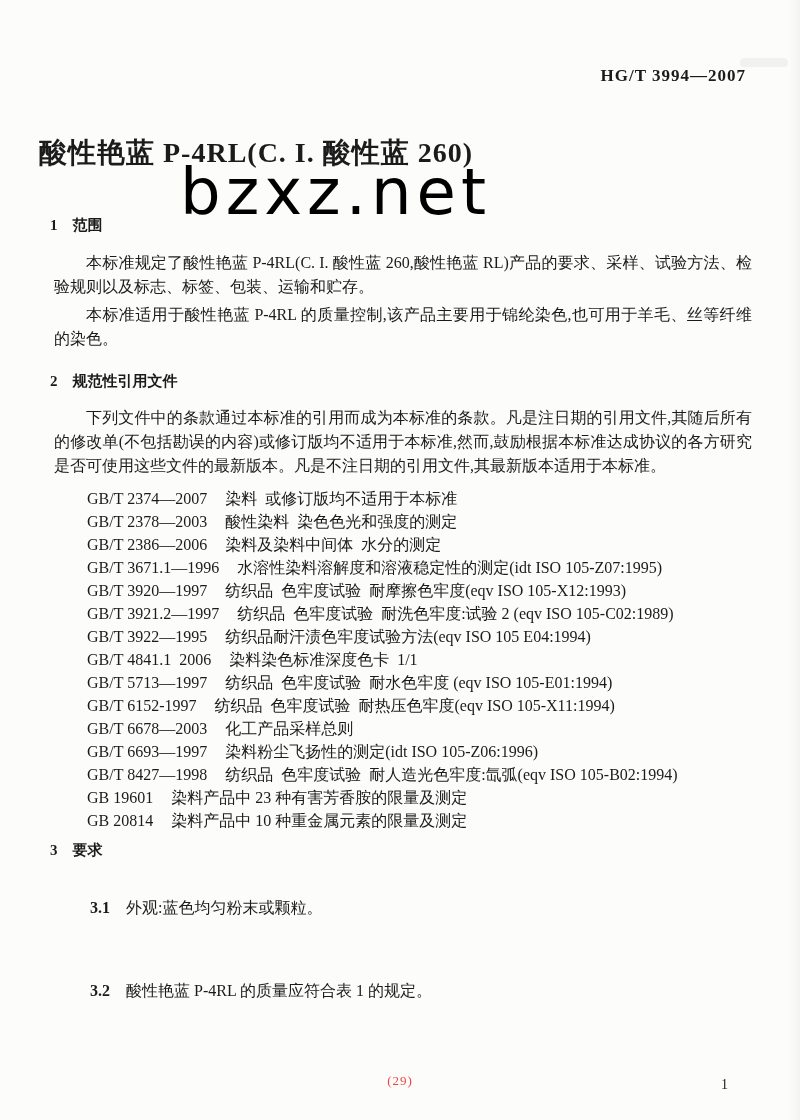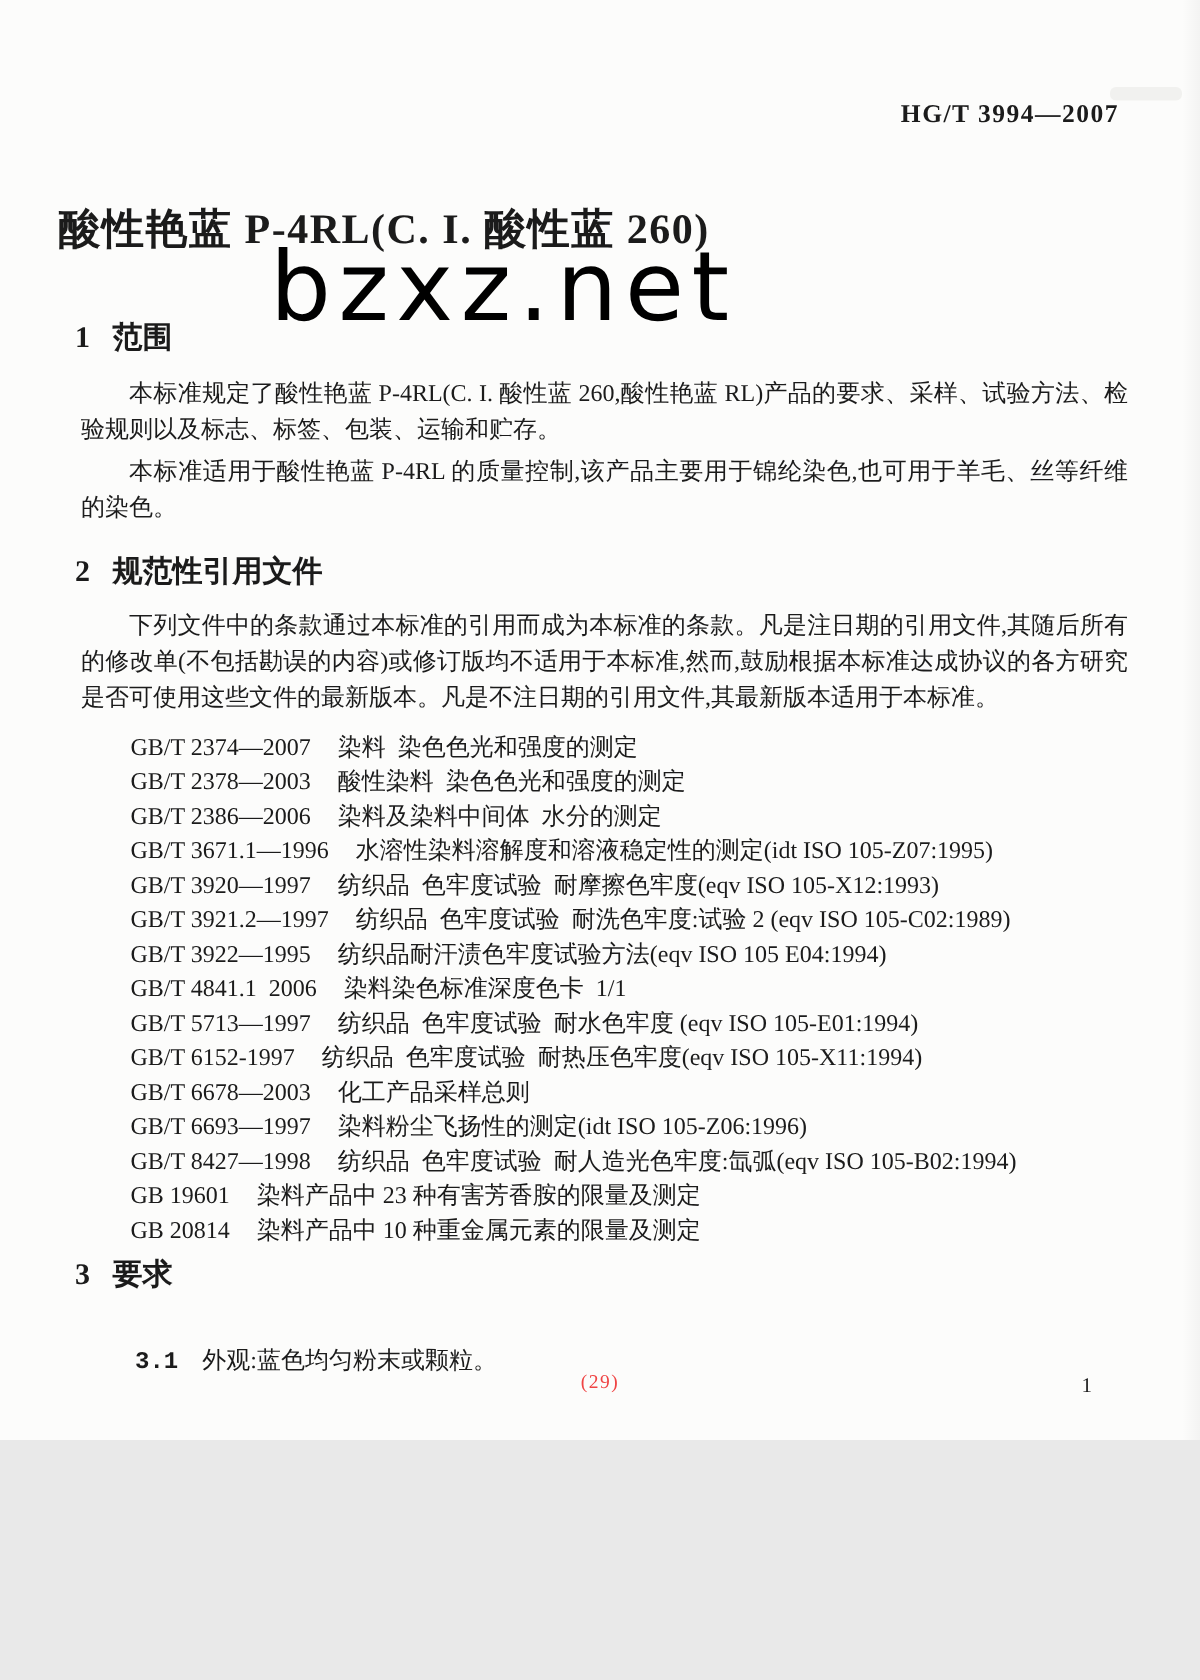--- a/index.html
+++ b/index.html
@@ -1,17 +1,17 @@
 <!DOCTYPE html>
 <html><head>
 <meta charset="utf-8">
 <style>
   html,body{margin:0;padding:0;background:#e9e9e9;}
   .page{
-    position:relative;width:800px;height:960px;margin:0 auto;
+    position:relative;width:800px;height:1120px;margin:0 auto;
     background:#fcfcfb;overflow:hidden;
     font-family:"Liberation Serif","DejaVu Serif",serif;
     color:#1b1b1b;
   }
   .edge-shade{position:absolute;top:0;right:0;width:12px;height:100%;
     background:linear-gradient(to right,rgba(0,0,0,0),rgba(0,0,0,0.035));}
   .smudge{position:absolute;top:58px;right:12px;width:48px;height:9px;
     background:#f1f1ef;border-radius:4px;}
   .doc-code{
     position:absolute;top:66px;right:54px;
@@ -21,38 +21,38 @@
     position:absolute;top:160px;left:180px;
     font-family:"DejaVu Sans",sans-serif;font-weight:normal;
     font-size:64px;line-height:1;color:#000000;letter-spacing:5px;
     user-select:none;
   }
   .doc-title{
     position:absolute;top:134px;left:0;right:0;text-align:left;
     font-size:28px;font-weight:bold;letter-spacing:1px;white-space:pre;padding-left:39px;
   }
   .content{position:absolute;top:204px;left:50px;right:44px;}
-  .sec-heading{font-weight:bold;font-size:20px;line-height:22px;}
+  .sec-heading{font-weight:bold;font-size:15px;line-height:22px;}
   .sec-heading .num{display:inline-block;margin-right:15px;}
   #sec1 .sec-heading{margin-top:10px;}
   p.body-para{
     margin:4px;font-size:16px;line-height:24px;text-indent:2em;
     text-align:justify;white-space:pre-wrap;
   }
   .para-group{margin-top:15px;}
   #sec2 .sec-heading{margin-top:19px;}
   #sec2 .intro{margin-top:14px;}
   .refs{margin-top:9px;}
   .ref{padding-left:37px;font-size:16px;line-height:23px;white-space:pre-wrap;}
   .ref .code{white-space:pre;}
   .ref .ref-title{margin-left:18px;}
   #sec3 .sec-heading{margin-top:7px;}
   .clauses{margin-top:6px;}
   .clause{margin-top:11px;font-size:16px;line-height:24px;white-space:pre-wrap;}
-  .clause .cnum{font-weight:bold;margin-right:16px;font-family:Liberation Mono, monospace;}
+  .clause .cnum{font-weight:bold;margin-right:16px;}
   .footer-center{
     position:absolute;bottom:31px;left:0;right:0;text-align:center;
     font-size:13px;color:#ef4444;letter-spacing:1px;
   }
   .page-num{position:absolute;bottom:27px;right:72px;font-size:14px;color:#1b1b1b;}
 </style>
 </head>
 <body>
 
 <div class="page">
@@ -78,21 +78,21 @@
       </div>
     </div>
 
     <div id="sec2">
       <div class="sec-heading">
         <span class="num">2</span><span>规范性引用文件</span>
       </div>
       <p class="body-para intro">下列文件中的条款通过本标准的引用而成为本标准的条款。凡是注日期的引用文件,其随后所有的修改单(不包括勘误的内容)或修订版均不适用于本标准,然而,鼓励根据本标准达成协议的各方研究是否可使用这些文件的最新版本。凡是不注日期的引用文件,其最新版本适用于本标准。</p>
 
       <div class="refs">
-        <div class="ref"><span class="code">GB/T 2374—2007</span><span class="ref-title">染料  染色色光和强度的测定</span></div>
+        <div class="ref"><span class="code">GB/T 2374—2007</span><span class="ref-title">染料  或修订版均不适用于本标准</span></div>
         <div class="ref"><span class="code">GB/T 2378—2003</span><span class="ref-title">酸性染料  染色色光和强度的测定</span></div>
         <div class="ref"><span class="code">GB/T 2386—2006</span><span class="ref-title">染料及染料中间体  水分的测定</span></div>
         <div class="ref"><span class="code">GB/T 3671.1—1996</span><span class="ref-title">水溶性染料溶解度和溶液稳定性的测定(idt ISO 105-Z07:1995)</span></div>
         <div class="ref"><span class="code">GB/T 3920—1997</span><span class="ref-title">纺织品  色牢度试验  耐摩擦色牢度(eqv ISO 105-X12:1993)</span></div>
         <div class="ref"><span class="code">GB/T 3921.2—1997</span><span class="ref-title">纺织品  色牢度试验  耐洗色牢度:试验 2 (eqv ISO 105-C02:1989)</span></div>
         <div class="ref"><span class="code">GB/T 3922—1995</span><span class="ref-title">纺织品耐汗渍色牢度试验方法(eqv ISO 105 E04:1994)</span></div>
         <div class="ref"><span class="code">GB/T 4841.1  2006</span><span class="ref-title">染料染色标准深度色卡  1/1</span></div>
         <div class="ref"><span class="code">GB/T 5713—1997</span><span class="ref-title">纺织品  色牢度试验  耐水色牢度 (eqv ISO 105-E01:1994)</span></div>
         <div class="ref"><span class="code">GB/T 6152-1997</span><span class="ref-title">纺织品  色牢度试验  耐热压色牢度(eqv ISO 105-X11:1994)</span></div>
         <div class="ref"><span class="code">GB/T 6678—2003</span><span class="ref-title">化工产品采样总则</span></div>

